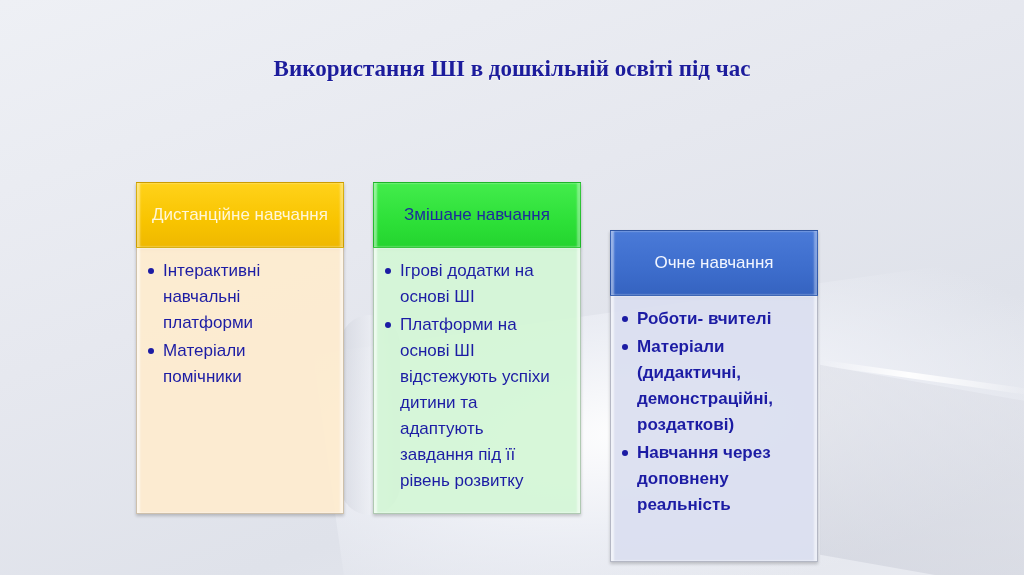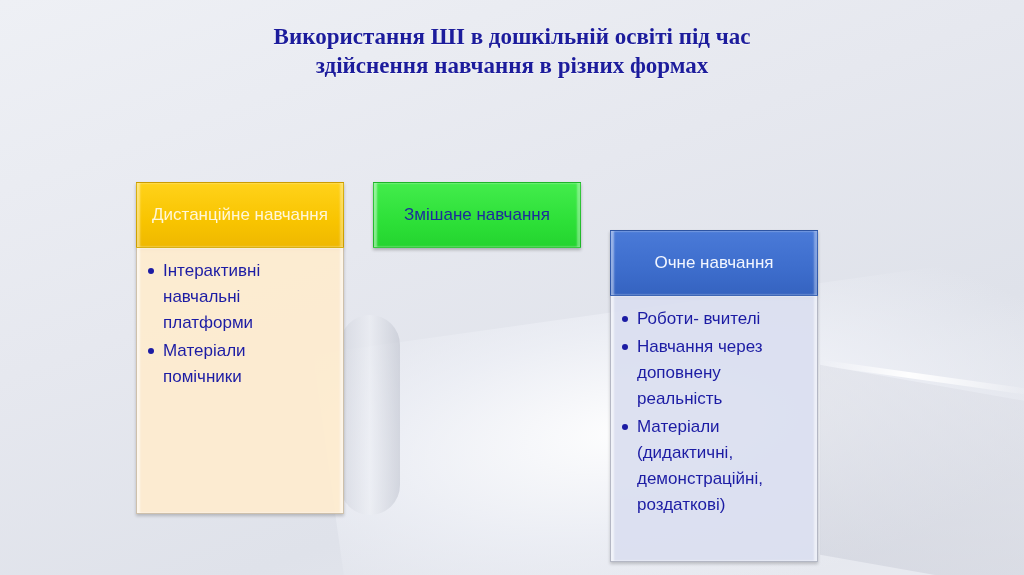--- a/index.html
+++ b/index.html
@@ -41,21 +41,21 @@
       position: absolute;
       left: 0; right: 0; top: 22px;
       text-align: center;
       font-family: "Liberation Serif", "DejaVu Serif", serif;
       font-weight: bold;
       font-size: 23px;
       line-height: 29px;
       color: #1c1c9c;
       text-shadow: 0 1px 1px rgba(255,255,255,0.6);
     }
-    .title span { display: block; }
+    .title span { display: block; margin-top: 32px; }
     .column {
       position: absolute;
       top: 182px;
       width: 208px;
       height: 332px;
     }
     .col-1 { left: 136px; }
     .col-2 { left: 373px; }
     .col-3 { left: 610px; }
     .col-header {
@@ -85,21 +85,21 @@
     }
     .col-body {
       height: 266px;
       padding: 10px 24px 0 10px;
       border: 1px solid rgba(0,0,0,0.18);
       border-top: none;
       box-shadow: inset 3px 0 2px rgba(255,255,255,0.6), inset -3px 0 2px rgba(255,255,255,0.5), 0 2px 3px rgba(0,0,0,0.2);
     }
     .col-1 .col-body { background: rgba(254,236,206,0.92); }
     .col-2 .col-body { background: rgba(212,246,214,0.92); }
-    .col-3 .col-body { background: rgba(218,222,240,0.92); }
+    .col-3 .col-body { background: rgba(218,222,240,0.92); font-weight: bold; }
     ul.bullets { list-style: none; }
     ul.bullets li {
       position: relative;
       padding-left: 16px;
       font-size: 17px;
       line-height: 26px;
       color: #1c1ca4;
       margin-bottom: 2px;
     }
     ul.bullets li::before {
@@ -114,39 +114,44 @@
 </head>
 <body>
 
 <div class="bg-arm"></div>
 <div class="bg-arm-lower"></div>
 <div class="bg-arm-highlight"></div>
 <div class="bg-hand"></div>
 
 <h1 class="title">
   <span>Використання ШІ в дошкільній освіті під час</span>
-  <span>здійснення навчання в різних формах</span>
 </h1>
 
 <div class="column col-1">
   <div class="col-header">Дистанційне навчання</div>
   <div class="col-body">
     <ul class="bullets">
       <li>Інтерактивні навчальні платформи</li>
       <li>Матеріали помічники</li>
     </ul>
   </div>
 </div>
 
 <div class="column col-2">
   <div class="col-header">Змішане навчання</div>
+  <div class="col-body">
+    <ul class="bullets">
+      <li>Ігрові додатки на основі ШІ</li>
+      <li>Платформи на основі ШІ відстежують успіхи дитини та адаптують завдання під її рівень розвитку</li>
+    </ul>
+  </div>
 </div>
 
 <div class="column col-3">
   <div class="col-header">Очне навчання</div>
   <div class="col-body">
     <ul class="bullets">
       <li>Роботи- вчителі</li>
+      <li>Матеріали (дидактичні, демонстраційні, роздаткові)</li>
       <li>Навчання через доповнену реальність</li>
-      <li>Матеріали (дидактичні, демонстраційні, роздаткові)</li>
     </ul>
   </div>
 </div>
 
 </body></html>

